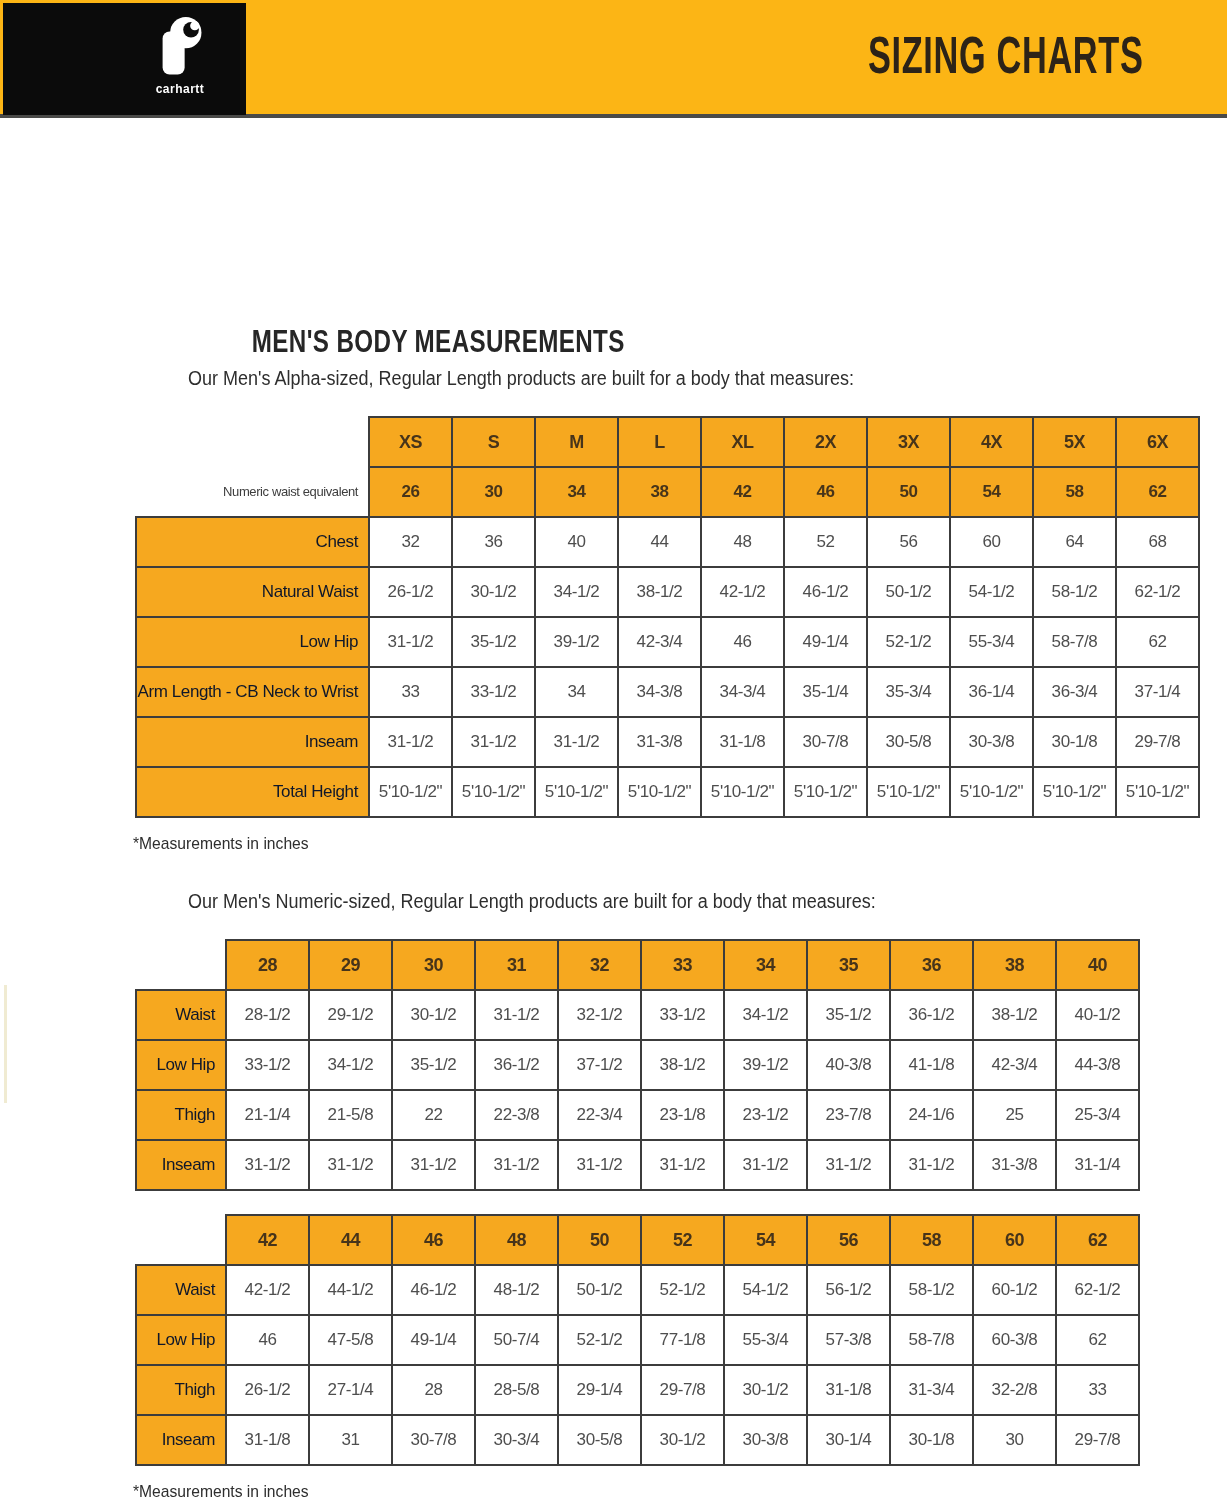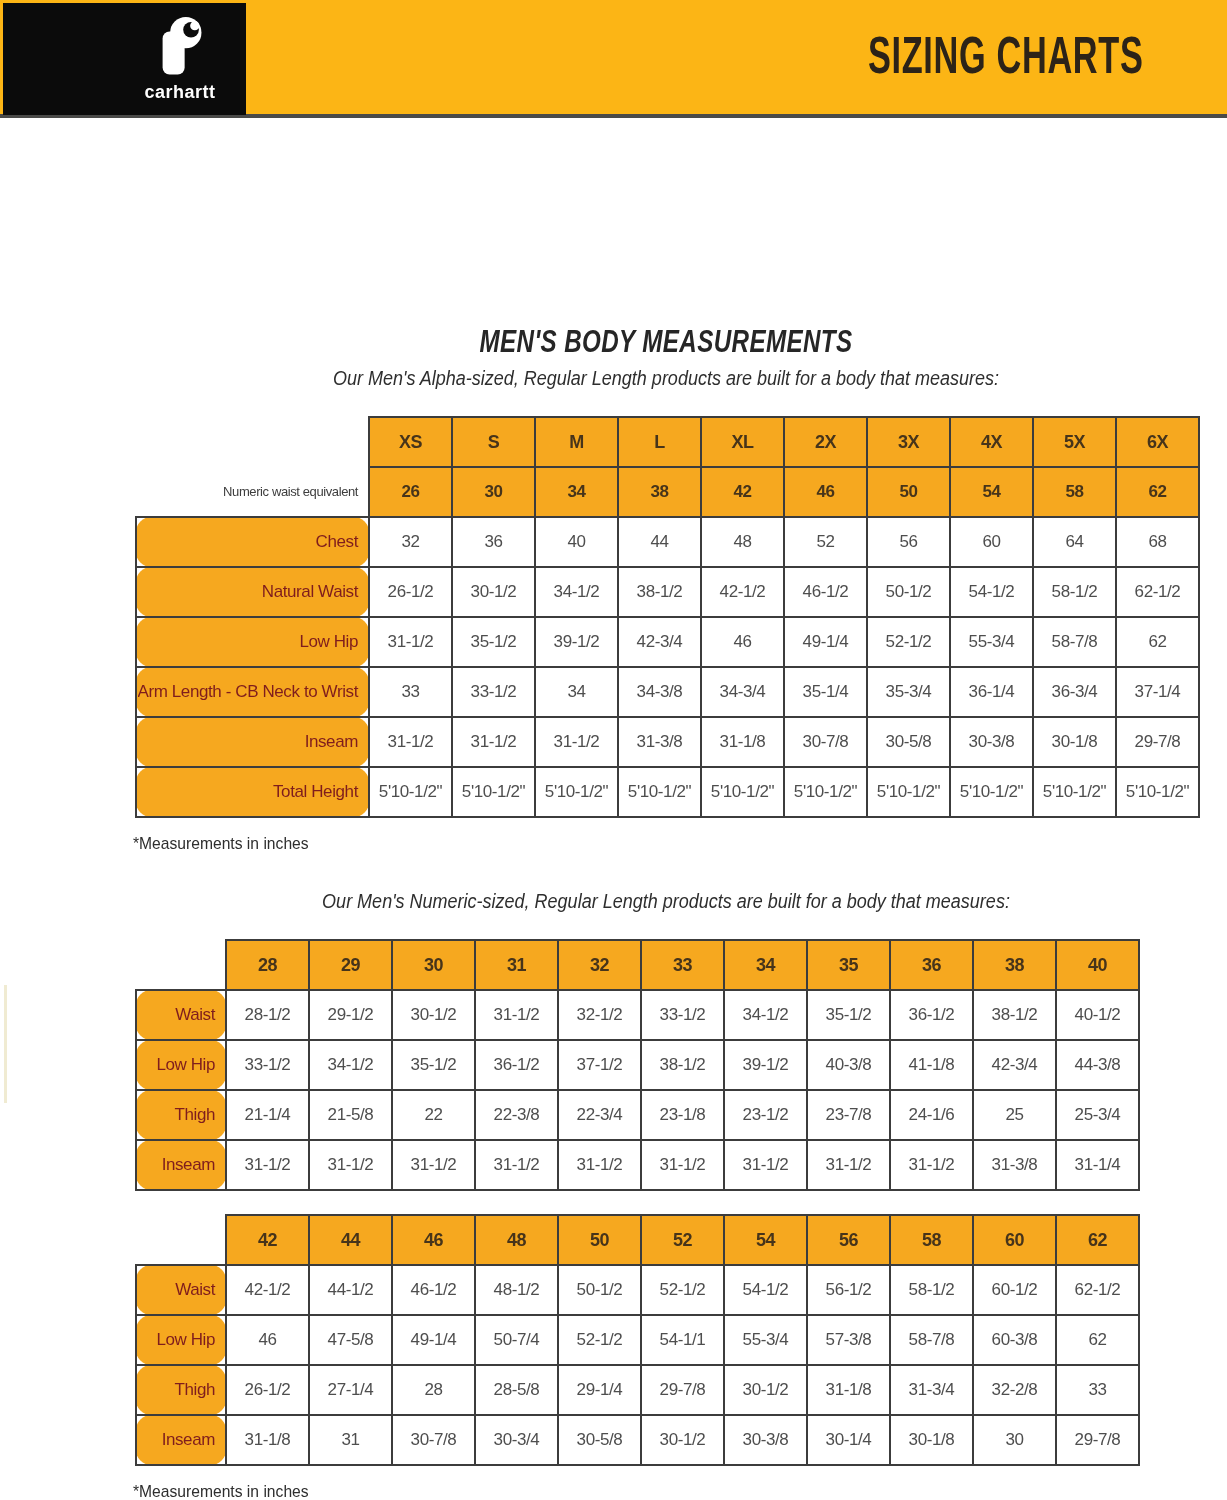--- a/index.html
+++ b/index.html
@@ -8,29 +8,29 @@
 
   
   .banner { position:relative; width:1227px; height:118px;
             background:var(--banner-gold,#FCB515);
             border-bottom:4px solid #4a4a48; }
   .logo-box { position:absolute; left:3px; top:3px; width:243px; height:112px;
               background:#0b0b0b; }
   .logo-group { position:absolute; right:16px; top:12px; width:100px;
                 display:flex; flex-direction:column; align-items:center; }
   .logo-c { width:58px; height:62px; display:block; }
-  .logo-text { margin-top:6px; color:#ffffff; font-weight:bold; font-size:18px;
+  .logo-text { margin-top:6px; color:#ffffff; font-weight:bold; font-size:12px;
                letter-spacing:0.5px; line-height:1; }
   .banner-title { position:absolute; right:84px; top:50%;
                   transform:translateY(-54%) scaleX(0.66); transform-origin:right center;
                   font-size:52px; font-weight:bold; letter-spacing:1px;
                   color:#2c2318; white-space:nowrap; }
 
   
-  .content-col { margin-left:135px; width:1062px; text-align:center;font-style:italic; }
+  .content-col { margin-left:135px; width:1062px; text-align:left; }
   h2.section-heading { margin-top:206px; font-size:31px; font-weight:bold;
                        color:#262626; transform:scaleX(0.78); letter-spacing:0.5px; }
   p.subtitle { margin-top:7px; font-size:20px; color:#2e2e2e;
                transform:scaleX(0.9); }
   p.subtitle.second { margin-top:36px; }
   p.footnote { margin:16px 0 0 133px; font-size:17px; color:#2e2e2e;
                transform:scaleX(0.92); transform-origin:left center; }
 
   
   .table-wrap { margin-left:135px; }
@@ -38,21 +38,21 @@
   .tw-num1   { margin-top:26px; }
   .tw-num2   { margin-top:23px; }
   table.size-table { border-collapse:collapse; table-layout:fixed; }
   .size-table th, .size-table td { border:2px solid #3c3c3c; height:50px;
         text-align:center; vertical-align:middle; padding:0;
         font-size:17px; letter-spacing:-0.4px; overflow:hidden; white-space:nowrap; }
   .size-table th { background:var(--table-gold,#F6A81F); color:#47341a;
                    font-weight:bold; font-size:18px; }
   .size-table td.corner, .size-table td.plain { border:none; background:#ffffff; }
   .size-table td.rlabel { text-align:right; padding-right:10px; }
-  .size-table td.rlabel.gold { background:var(--table-gold,#F6A81F); color:#7f1d1d;border-radius:15px; }
+  .size-table td.rlabel.gold { background:var(--table-gold,#F6A81F); color:#0f172a; }
   .size-table td.rlabel.plain { color:#3d3d3d; font-size:13px; }
   .size-table td.val { background:#ffffff; color:#4e4e4e; }
   .size-table td.val.gold { background:var(--table-gold,#F6A81F); color:#47341a;
                             font-weight:bold; }
 
   
   .edge-artifact { position:absolute; left:4px; top:985px; width:3px; height:118px;
                    background:#f0ebd2; }
 </style>
 </head>
@@ -345,21 +345,21 @@
             <td class="val">60-1/2</td>
             <td class="val">62-1/2</td>
           </tr>
           <tr>
             <td class="rlabel gold">Low Hip</td>
             <td class="val">46</td>
             <td class="val">47-5/8</td>
             <td class="val">49-1/4</td>
             <td class="val">50-7/4</td>
             <td class="val">52-1/2</td>
-            <td class="val">54-1/1</td>
+            <td class="val">77-1/8</td>
             <td class="val">55-3/4</td>
             <td class="val">57-3/8</td>
             <td class="val">58-7/8</td>
             <td class="val">60-3/8</td>
             <td class="val">62</td>
           </tr>
           <tr>
             <td class="rlabel gold">Thigh</td>
             <td class="val">26-1/2</td>
             <td class="val">27-1/4</td>

